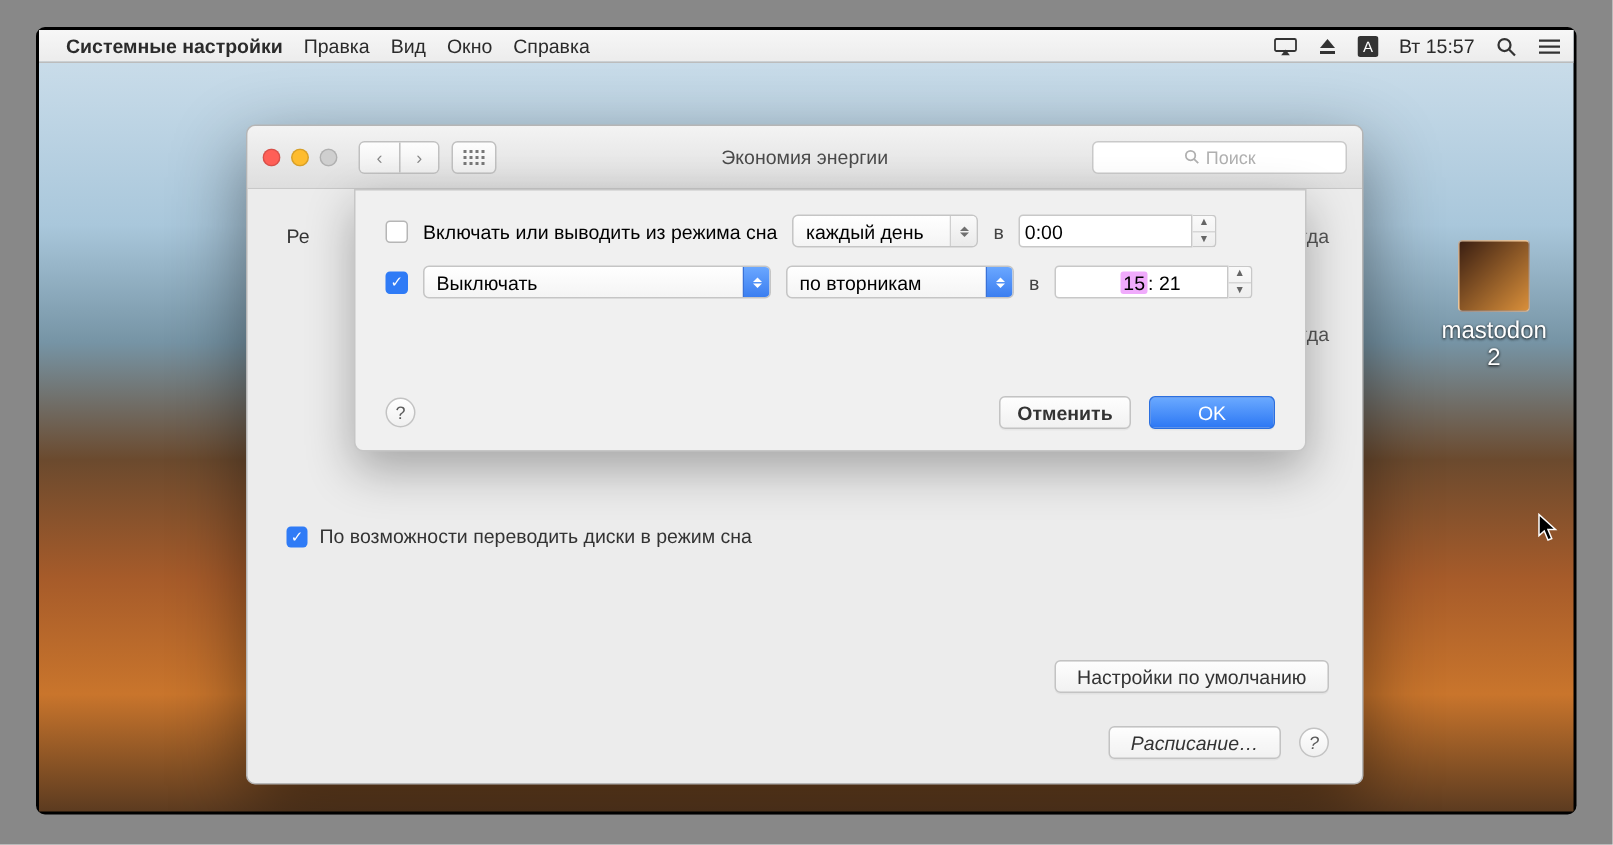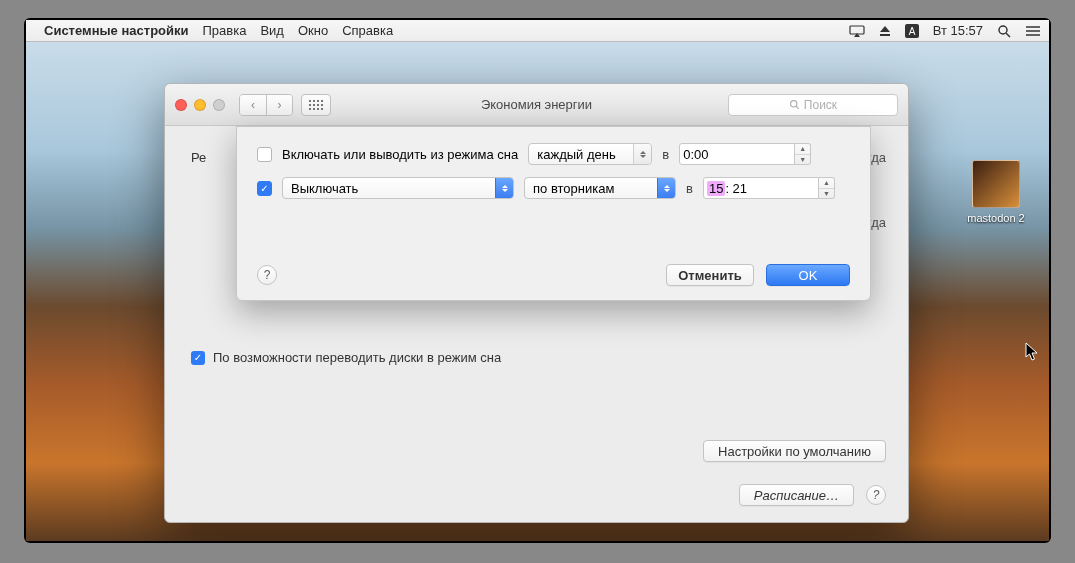--- a/index.html
+++ b/index.html
@@ -14,21 +14,21 @@
 .menubar .apple { font-size:14px; margin-right:10px; }
 .menubar .app { font-weight:600; margin-right:14px; }
 .menubar .mitem { margin-right:14px; }
 .menubar .spacer { flex:1; }
 .menubar .ricon { margin-left:14px; display:flex; align-items:center; }
 .menubar svg { display:block; }
 
 
 .deskicon { position:absolute; right:18px; top:140px; width:70px; text-align:center; }
 .deskicon .thumb { width:48px; height:48px; margin:0 auto 4px; background:linear-gradient(135deg,#3b1f12,#d98f3a); border:1px solid rgba(255,255,255,.5); border-radius:3px; }
-.deskicon .label { color:#fff; font-size:11px; text-shadow:0 1px 2px #000; }
+.deskicon .label { color:#fff; font-size:16px; text-shadow:0 1px 2px #000; }
 
 
 .prefwin { position:absolute; left:138px; top:63px; width:745px; height:440px; background:#ececec; border:1px solid #b5b5b5; border-radius:6px; box-shadow:0 18px 50px rgba(0,0,0,.45); display:flex; flex-direction:column; }
 .toolbar { height:42px; background:linear-gradient(#f3f3f3,#dedede); border-bottom:1px solid #c8c8c8; display:flex; align-items:center; padding:0 10px; border-radius:6px 6px 0 0; position:relative; }
 .traffic { display:flex; gap:7px; margin-right:14px; }
 .tl { width:12px; height:12px; border-radius:50%; border:1px solid rgba(0,0,0,.15); }
 .tl.r{background:#ff5f57}.tl.y{background:#febc2e}.tl.g{background:#cfcfcf}
 .navseg { display:flex; border:1px solid #c0c0c0; border-radius:4px; overflow:hidden; height:22px; }
 .navseg .nbtn { width:26px; display:flex; align-items:center; justify-content:center; background:linear-gradient(#fdfdfd,#efefef); color:#888; font-size:12px; }
 .navseg .nbtn+.nbtn { border-left:1px solid #c0c0c0; }
@@ -58,21 +58,21 @@
 .sqchk.on { background:#2f7bf6; border-color:#2f7bf6; color:#fff; }
 .sel { height:22px; border:1px solid #c5c5c5; border-radius:4px; background:linear-gradient(#fff,#f4f4f4); display:flex; align-items:center; padding:0 6px 0 8px; font-size:13px; position:relative; }
 .sel .cap { position:absolute; right:0; top:0; bottom:0; width:18px; background:linear-gradient(#6aa7ff,#3b7ef0); border-left:1px solid #3a72d8; border-radius:0 3px 3px 0; display:flex; flex-direction:column; align-items:center; justify-content:center; }
 .sel .cap::before { content:""; border-left:3px solid transparent; border-right:3px solid transparent; border-bottom:3px solid #fff; margin-bottom:1px; }
 .sel .cap::after { content:""; border-left:3px solid transparent; border-right:3px solid transparent; border-top:3px solid #fff; }
 .sel.plain .cap { background:linear-gradient(#fafafa,#eaeaea); border-left:1px solid #cfcfcf; }
 .sel.plain .cap::before { border-bottom-color:#6f6f6f; }
 .sel.plain .cap::after { border-top-color:#6f6f6f; }
 .at { color:#444; }
 .timebox { height:22px; width:116px; border:1px solid #c8c8c8; border-radius:3px 0 0 3px; background:#fff; display:flex; align-items:center; padding:0 3px; font-size:13px; }
-.timebox .hl { background:#f0abfc; padding:0 2px; border-radius:2px; }
+.timebox .hl { background:#f0abfc; padding:0 2px; border-radius:2px;margin-left:40px; }
 .stepper { width:16px; height:22px; border:1px solid #c8c8c8; border-left:none; border-radius:0 3px 3px 0; background:linear-gradient(#fafafa,#eee); display:flex; flex-direction:column; }
 .stepper div { flex:1; display:flex; align-items:center; justify-content:center; font-size:7px; color:#666; }
 .stepper div:first-child { border-bottom:1px solid #d6d6d6; }
 
 .sheetfoot { position:absolute; bottom:14px; left:20px; right:20px; display:flex; align-items:center; gap:12px; }
 .sheetfoot .spacer { flex:1; }
 .primary { background:linear-gradient(#6aa9ff,#2d78f4); color:#fff; border:1px solid #2a6fe0; width:84px; justify-content:center; }
 .secondary { width:88px; justify-content:center;font-weight:bold; }
 
 .cursor { position:absolute; right:10px; top:322px; width:14px; height:20px; }

